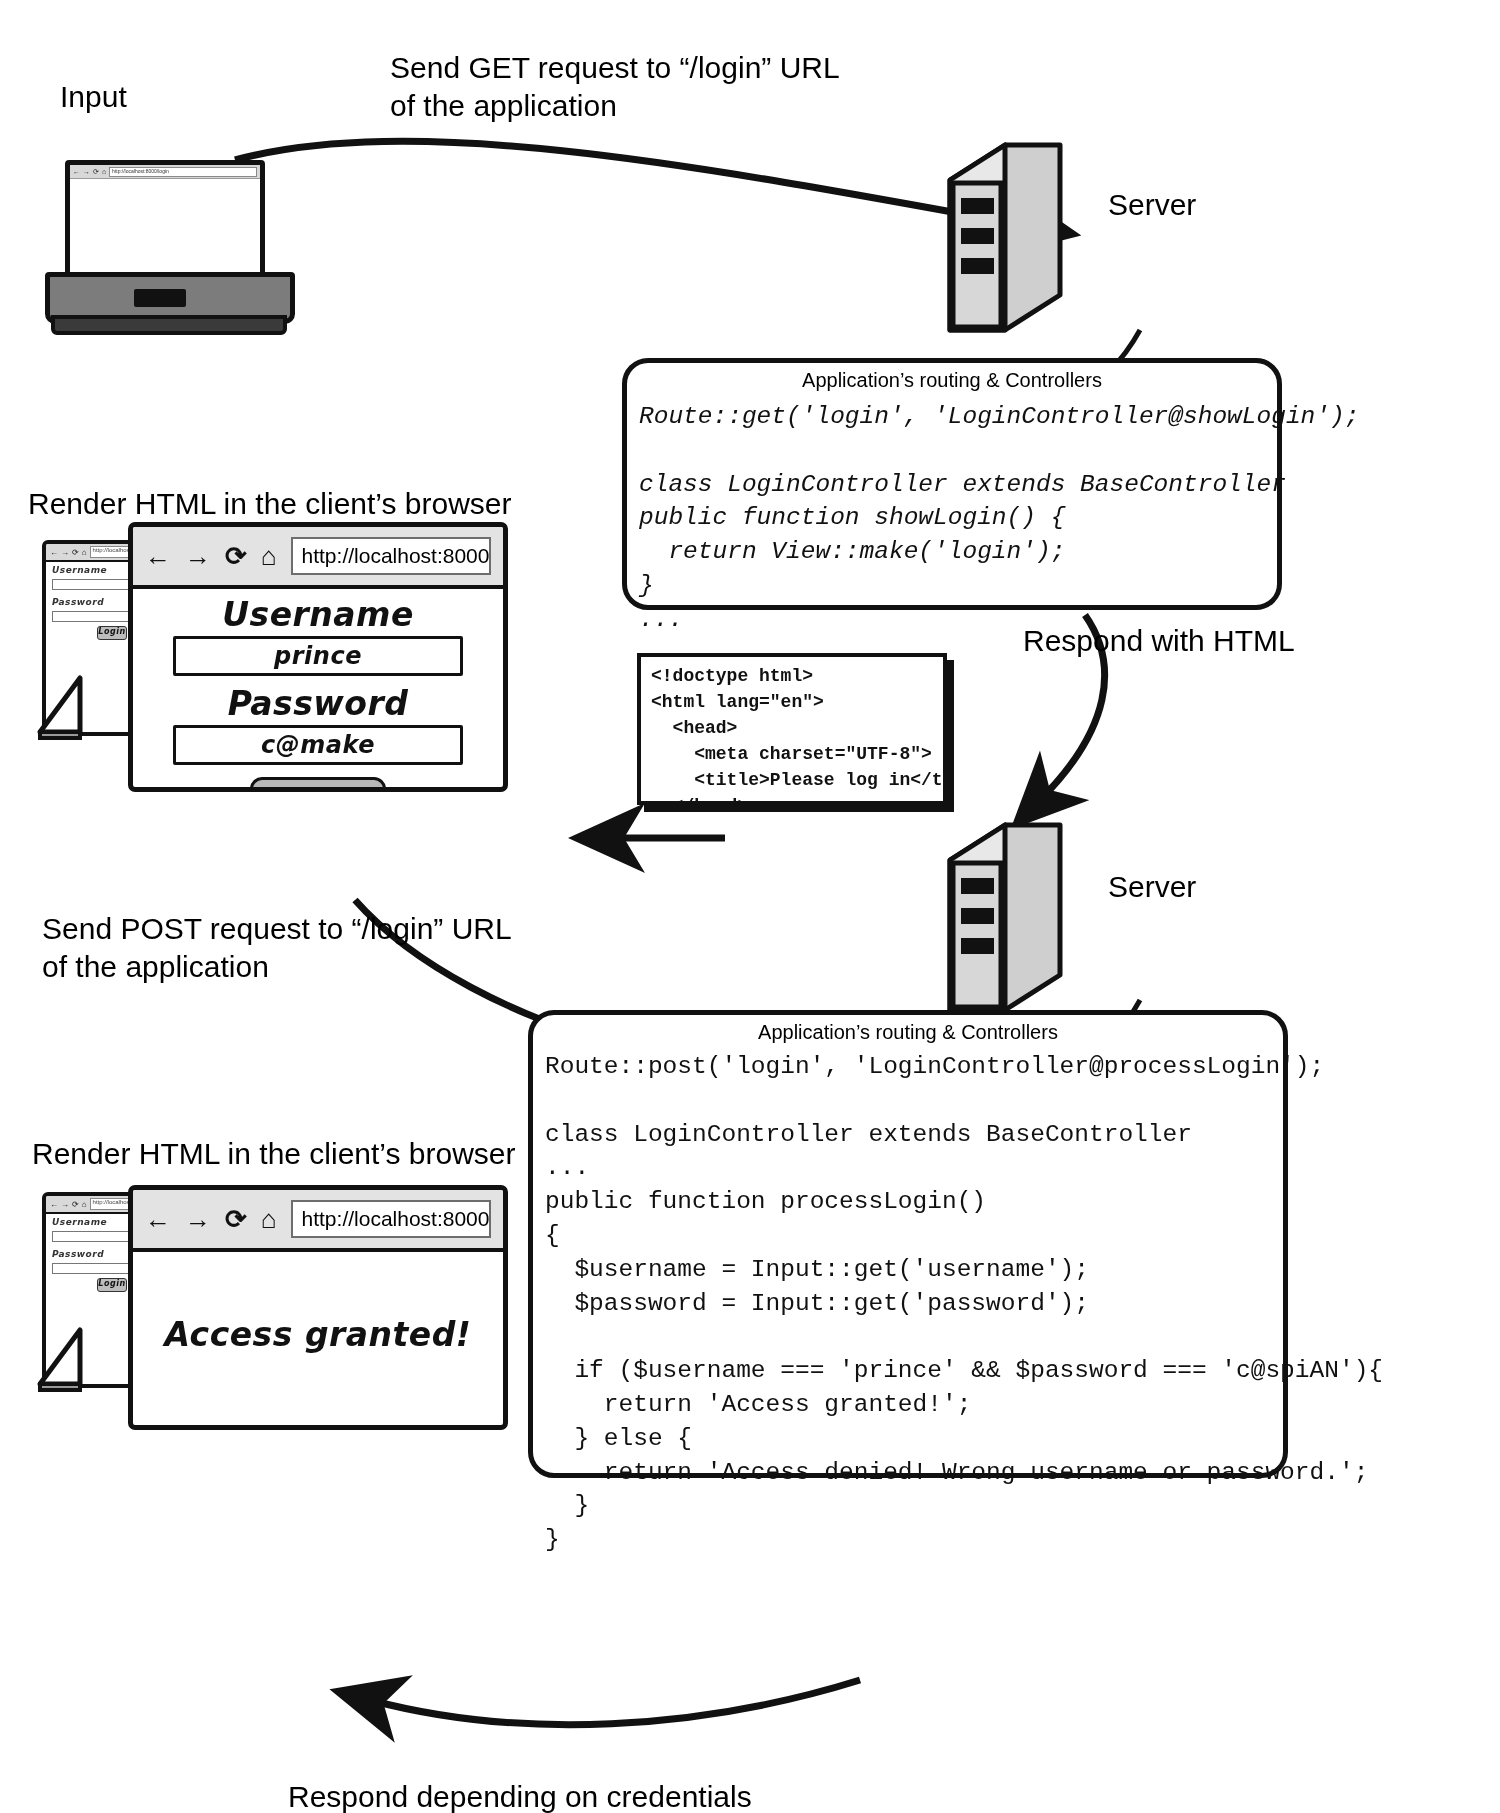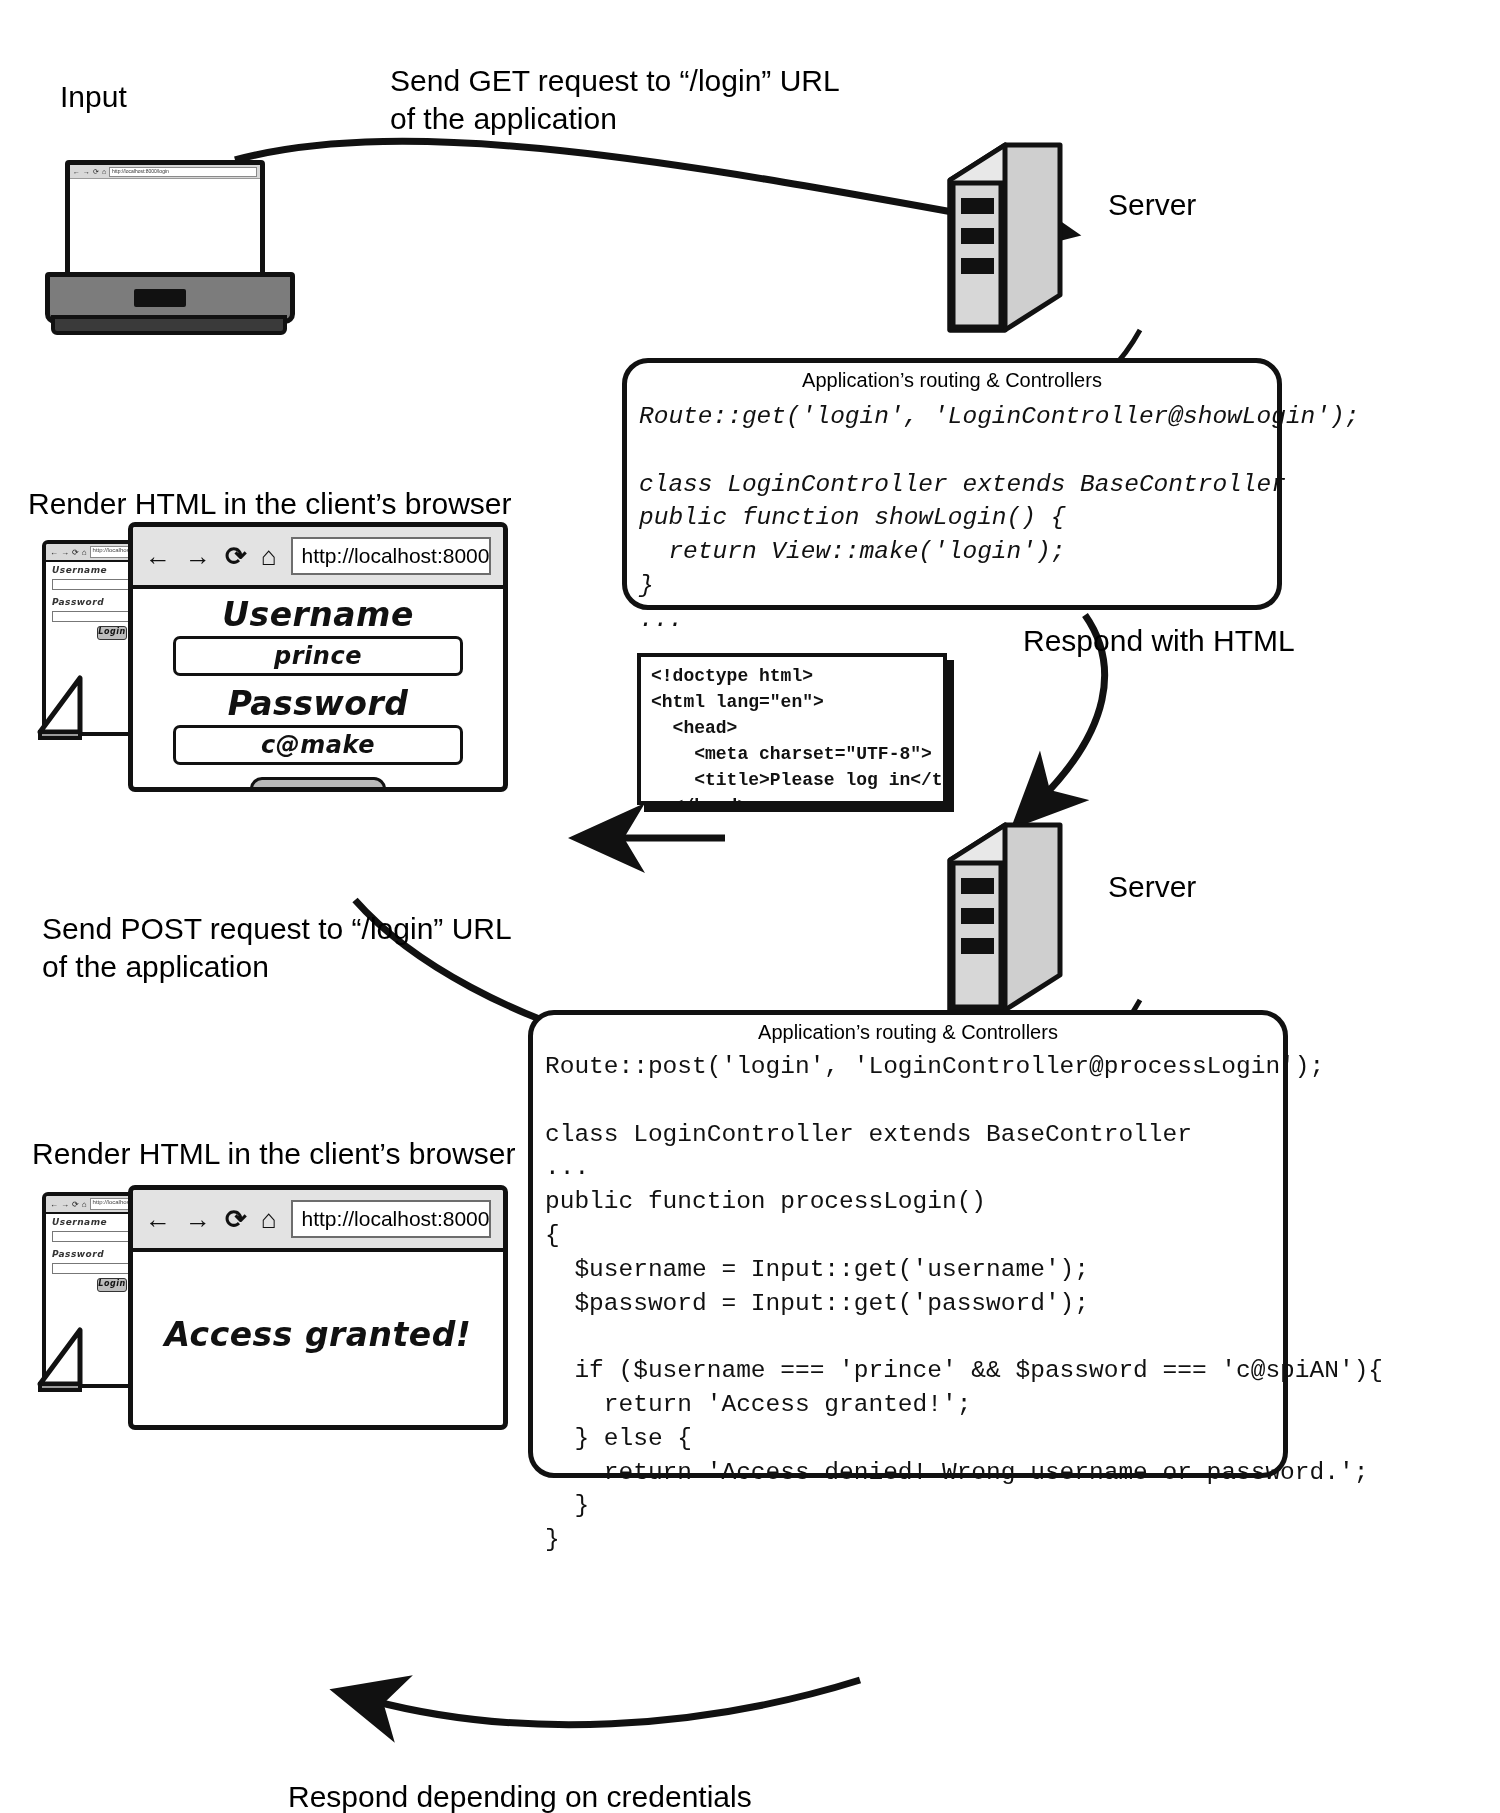--- a/index.html
+++ b/index.html
@@ -24,21 +24,21 @@
   .win{position:absolute;background:#fff;border:5px solid #111;border-radius:7px;box-sizing:border-box;overflow:hidden;}
   .win-bar{background:#e3e3e3;border-bottom:4px solid #111;display:flex;align-items:center;gap:14px;padding:10px 12px;box-sizing:border-box;}
   .nav-ic{font-size:26px;line-height:1;color:#111;font-weight:bold;}
   .urlbox{flex:1;background:#fff;border:2px solid #6d6d6d;font-size:21px;padding:5px 9px;color:#000;
           font-family:"Liberation Sans",sans-serif;white-space:nowrap;overflow:hidden;}
   .win-body{background:#fff;position:relative;}
 
   
   .hand{font-family:"DejaVu Sans",sans-serif;font-style:italic;font-weight:600;letter-spacing:.5px;color:#111;}
   .fieldlabel{font-size:33px;text-align:center;}
-  .fieldbox{border:3px solid #111;border-radius:7px;height:34px;display:flex;align-items:center;justify-content:center;}
+  .fieldbox{border:3px solid #111;border-radius:2px;height:34px;display:flex;align-items:center;justify-content:center;}
   .fieldval{font-size:24px;}
   .loginbtn{width:130px;height:48px;background:#b9b9b9;border:3px solid #111;border-radius:12px;
             display:flex;align-items:center;justify-content:center;font-size:30px;margin:0 auto;}
 
   
   .ghost{position:absolute;background:#fff;border:4px solid #111;border-radius:6px;box-sizing:border-box;overflow:hidden;}
   .ghost-bar{background:#d9d9d9;border-bottom:2px solid #111;display:flex;align-items:center;gap:3px;padding:2px 4px;}
   .ghost-ic{font-size:8px;color:#111;}
   .ghost-url{flex:1;height:10px;background:#fff;border:1px solid #888;font-size:6px;color:#444;padding-left:2px;overflow:hidden;white-space:nowrap;}
   .ghost-row{font-size:9px;color:#333;padding:3px 6px;}
@@ -91,21 +91,21 @@
       <span class="laptop-ic">⌂</span>
       <span class="laptop-url">http://localhost:8000/login</span>
     </div>
   </div>
   <div class="laptop-base">
     <div class="laptop-pad"></div>
   </div>
   <div class="laptop-foot"></div>
 </div>
 
-<div class="abs lbl" style="left:390px;top:62px;width:560px;">Send GET request to “/login” URL
+<div class="abs lbl" style="left:390px;top:49px;width:560px;">Send GET request to “/login” URL
 of the application</div>
 
 <div class="abs" style="left:945px;top:140px;width:150px;height:195px;">
   <svg width="150" height="195" viewBox="0 0 150 195">
     <polygon points="5,40 60,5 115,5 115,155 60,190 5,190" fill="#cfcfcf" stroke="#111" stroke-width="5" stroke-linejoin="round"></polygon>
     <polygon points="5,40 60,5 60,190 5,190" fill="#e8e8e8" stroke="#111" stroke-width="5" stroke-linejoin="round"></polygon>
     <rect x="8" y="43" width="48" height="144" fill="#d7d7d7" stroke="#111" stroke-width="5"></rect>
     <rect x="16" y="58" width="33" height="16" fill="#111"></rect>
     <rect x="16" y="88" width="33" height="16" fill="#111"></rect>
     <rect x="16" y="118" width="33" height="16" fill="#111"></rect>

